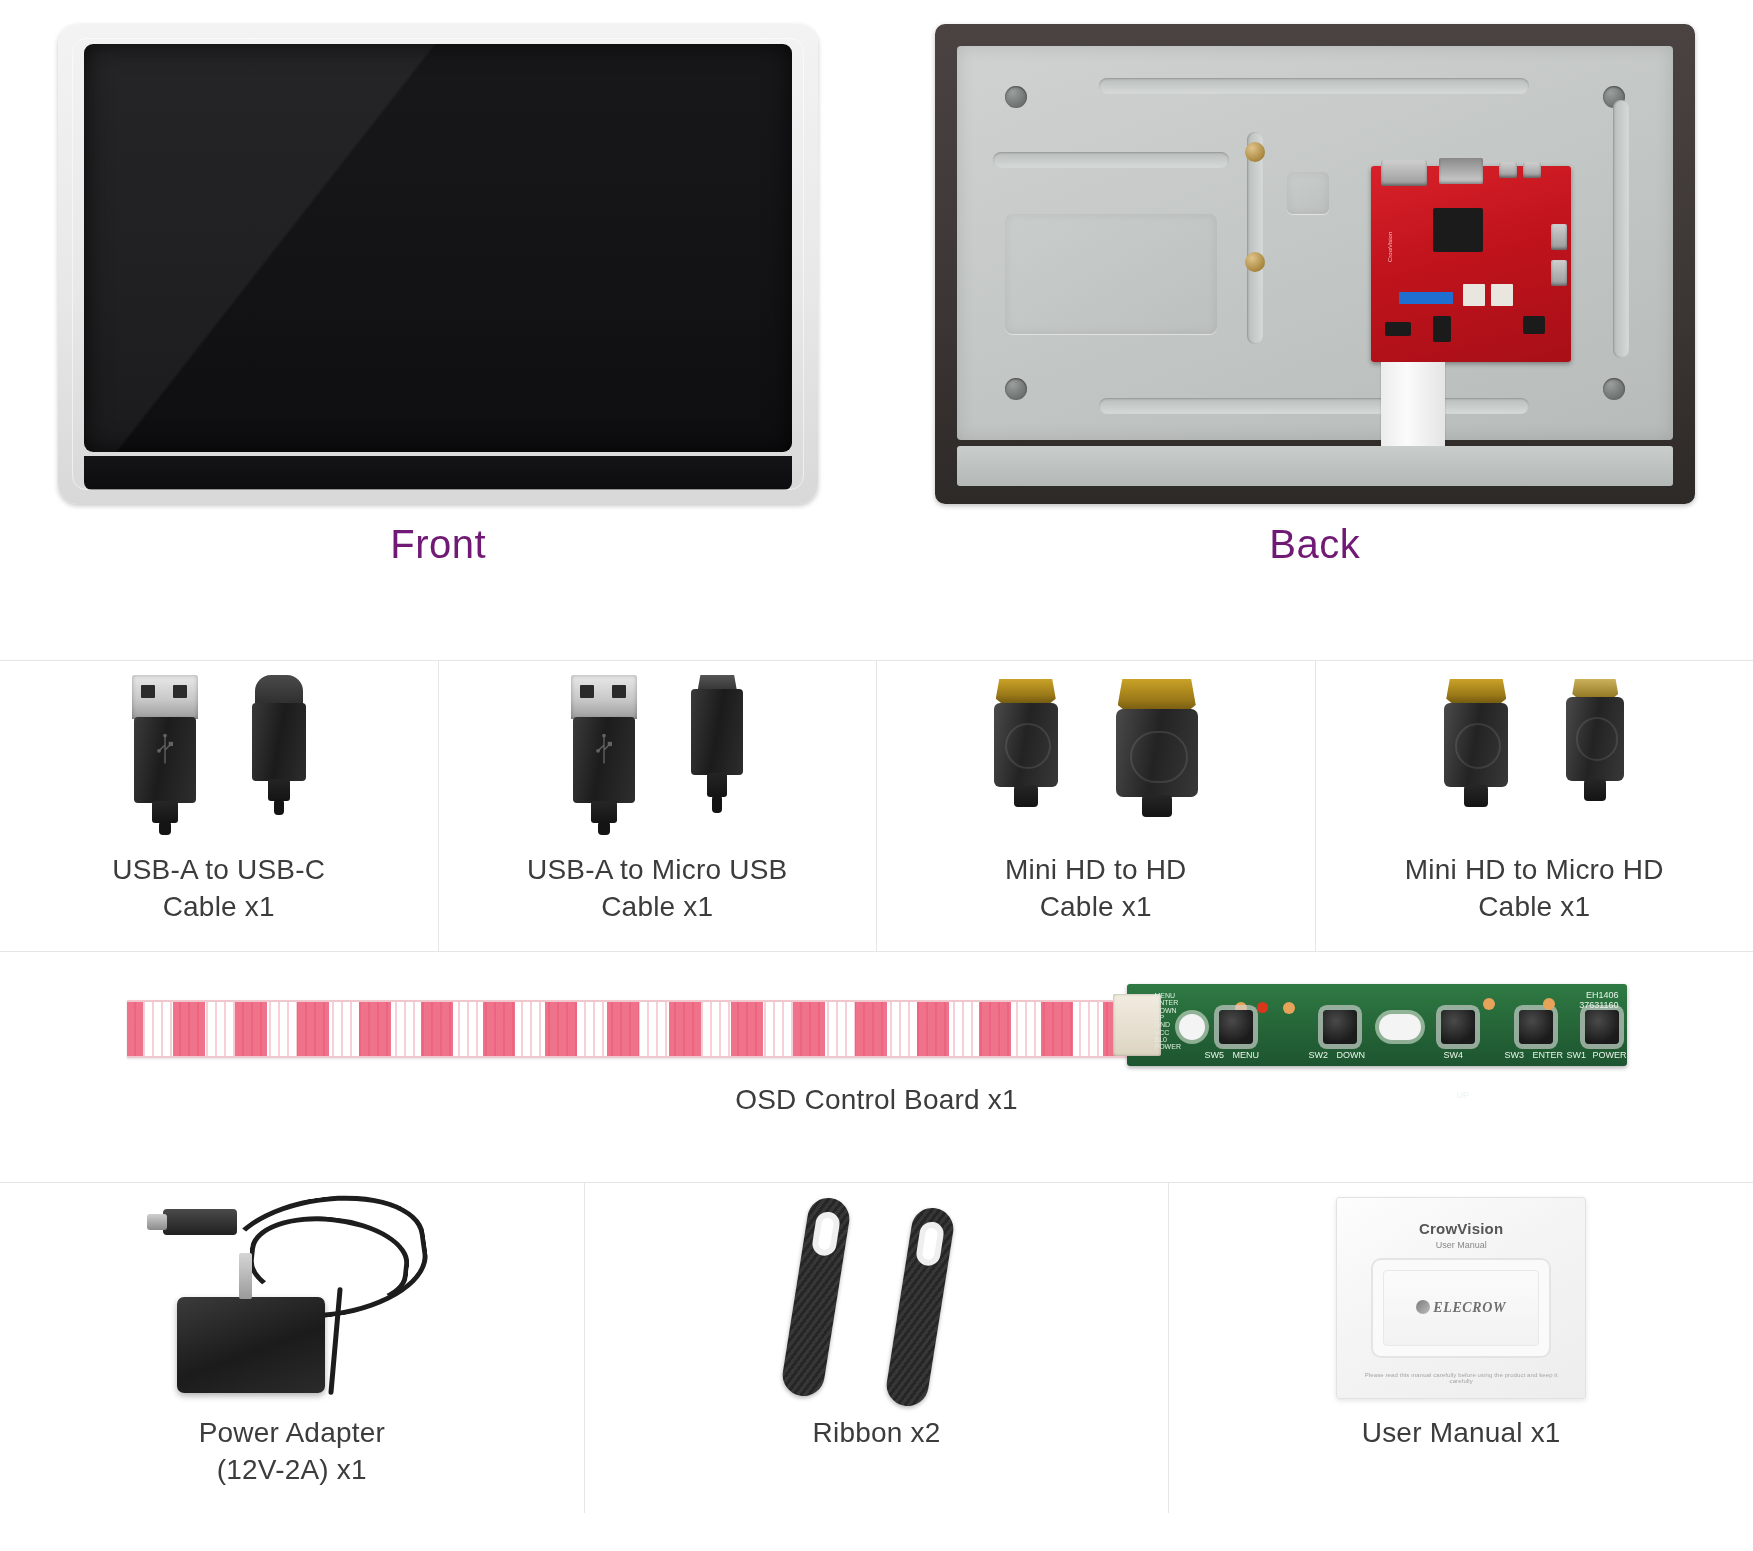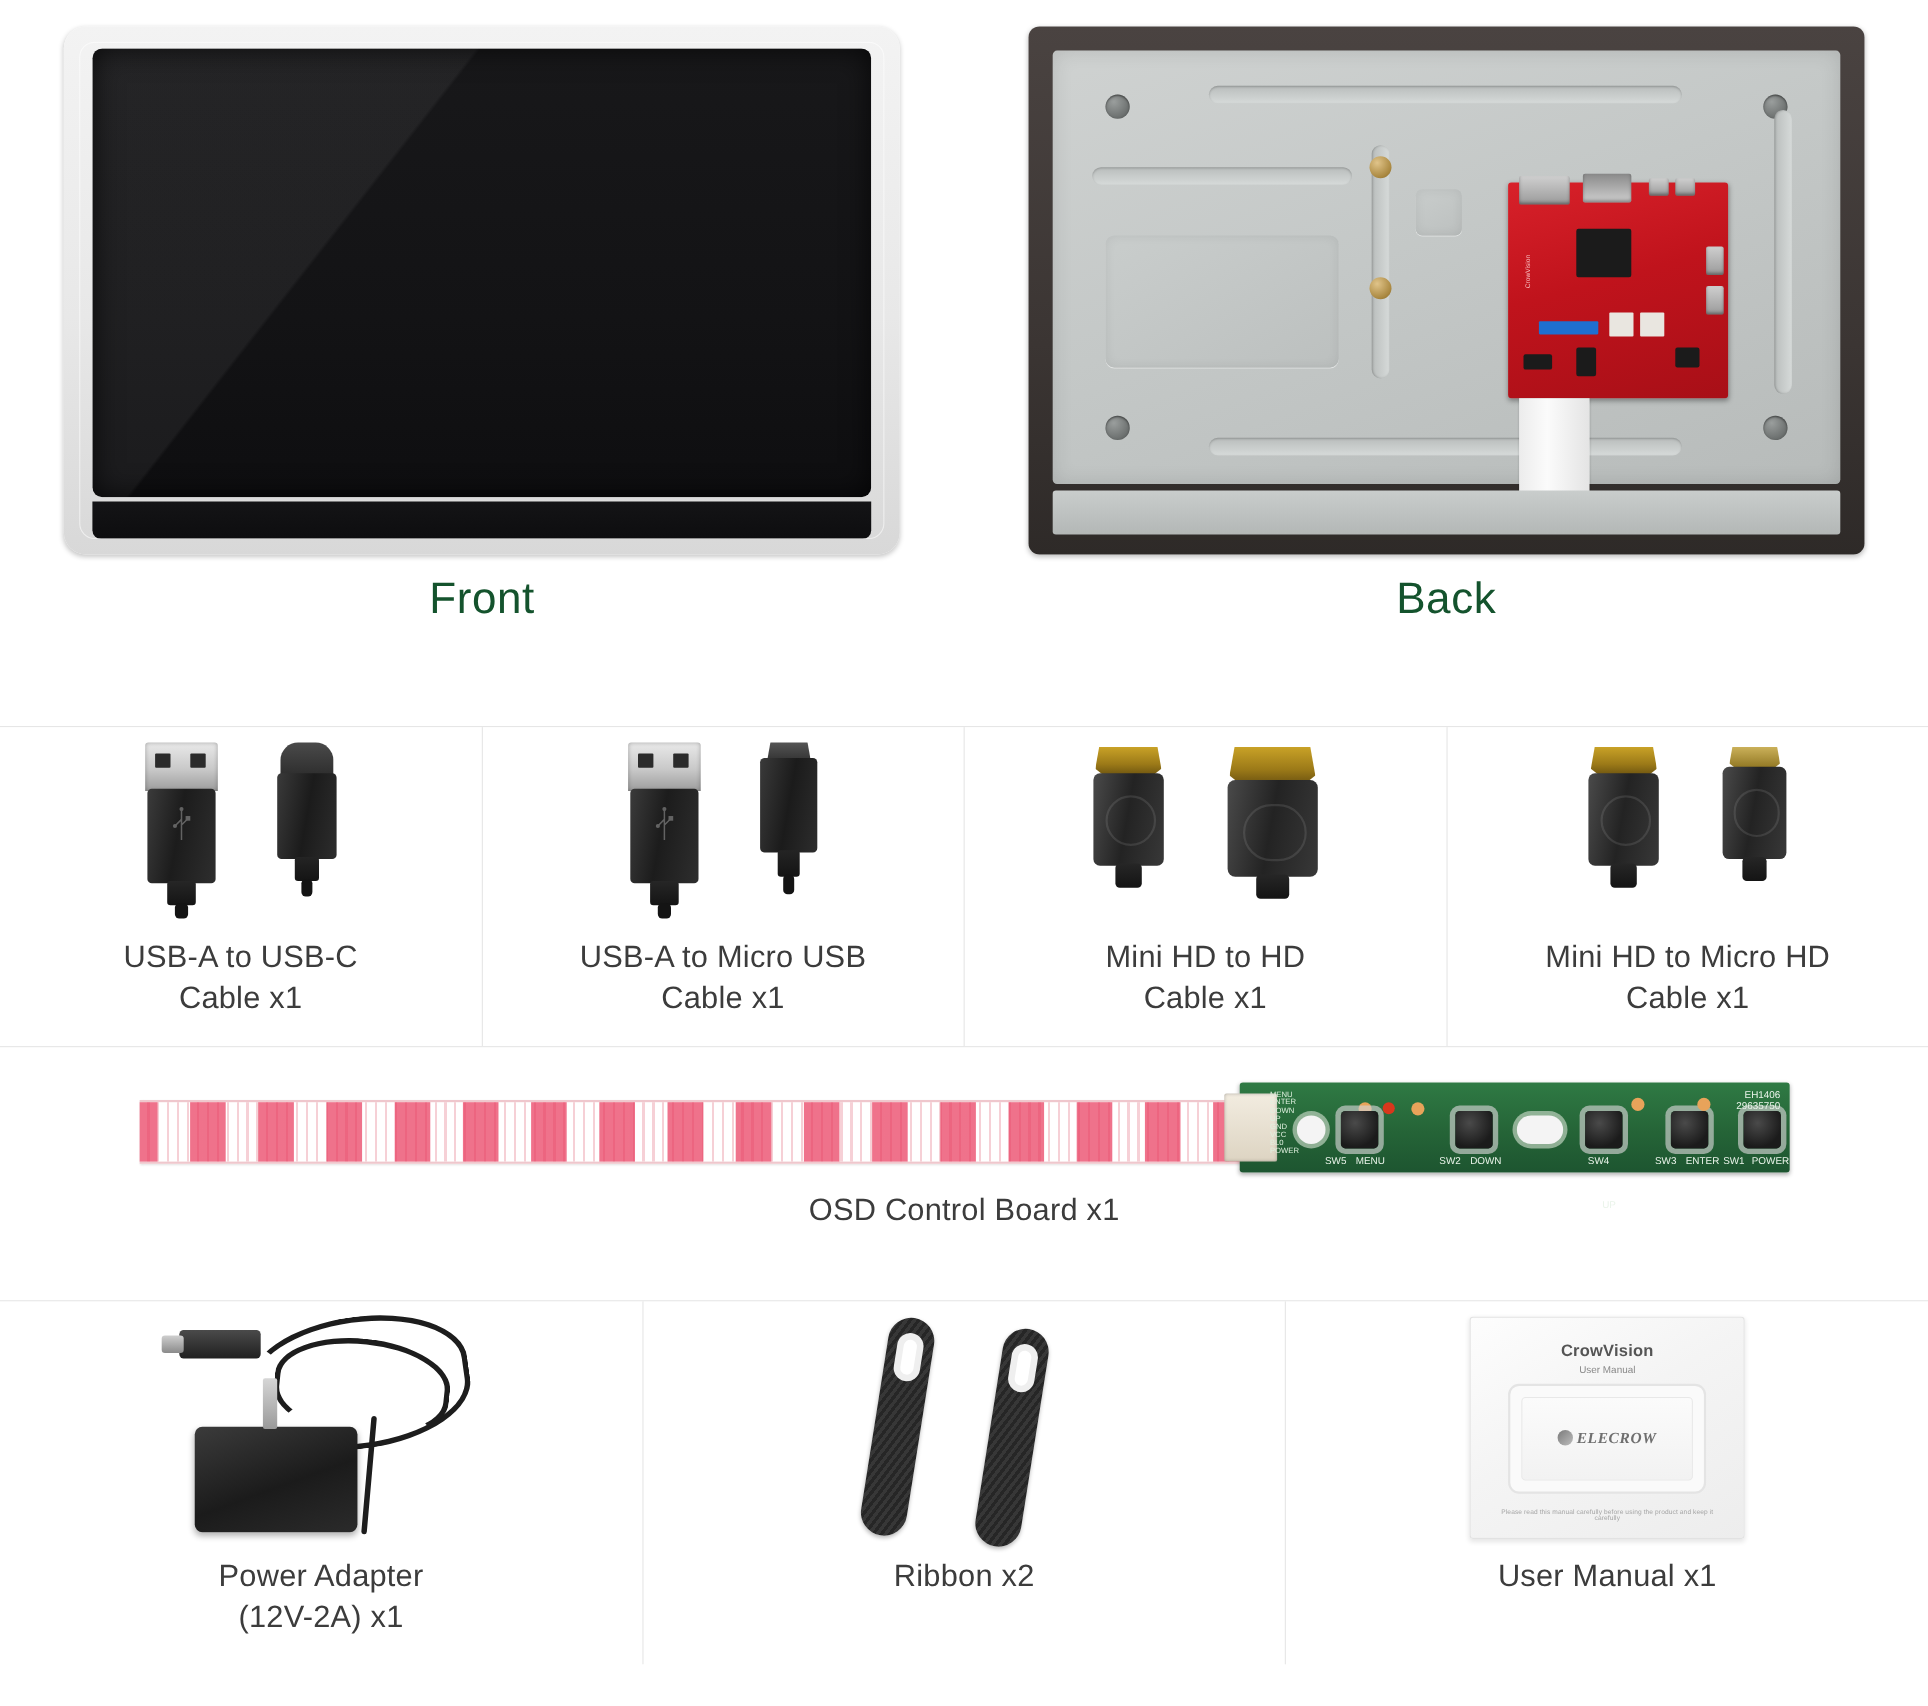--- a/index.html
+++ b/index.html
@@ -8,21 +8,21 @@
     width:1753px;height:1551px;
     font-family:"Liberation Sans","DejaVu Sans",sans-serif;
     color:#3a3a3a;-webkit-font-smoothing:antialiased;overflow:hidden;
   }
   .page{position:relative;width:1753px;height:1551px;background:#fff;}
 
   
   .hero{position:relative;height:660px;display:flex;}
   .hero-cell{flex:1;display:flex;flex-direction:column;align-items:center;justify-content:flex-start;}
   .hero-caption{
-    font-size:40px;font-weight:300;letter-spacing:.5px;color:#14532d;
+    font-size:40px;font-weight:300;letter-spacing:.5px;color:#701a75;
     margin-top:18px;font-family:"Liberation Sans",sans-serif;
   }
 
   
   .monitor-front{
     position:relative;width:760px;height:480px;margin-top:24px;
     background:linear-gradient(180deg,#f3f3f3 0%,#e8e8e8 55%,#d8d8d8 100%);
     border-radius:20px;
     box-shadow:0 2px 5px rgba(0,0,0,.22);
   }
@@ -467,21 +467,21 @@
 
           <div class="osd-btn" style="left:458px;"></div>
           <div class="osd-btn-label" style="left:440px;">SW1</div>
           <div class="osd-btn-label" style="left:466px;">POWER</div>
 
           <div class="osd-pad" style="left:356px;top:14px;"></div>
           <div class="osd-pad" style="left:416px;top:14px;"></div>
 
           <div class="osd-code">
             <div>EH1406</div>
-            <div>29635750</div>
+            <div>37631160</div>
           </div>
         </div>
       </div>
       <div class="cell-label">OSD Control Board  x1</div>
     </div>
   </div>
 
   <div class="grid-row r4">
 
     <div class="cell">

